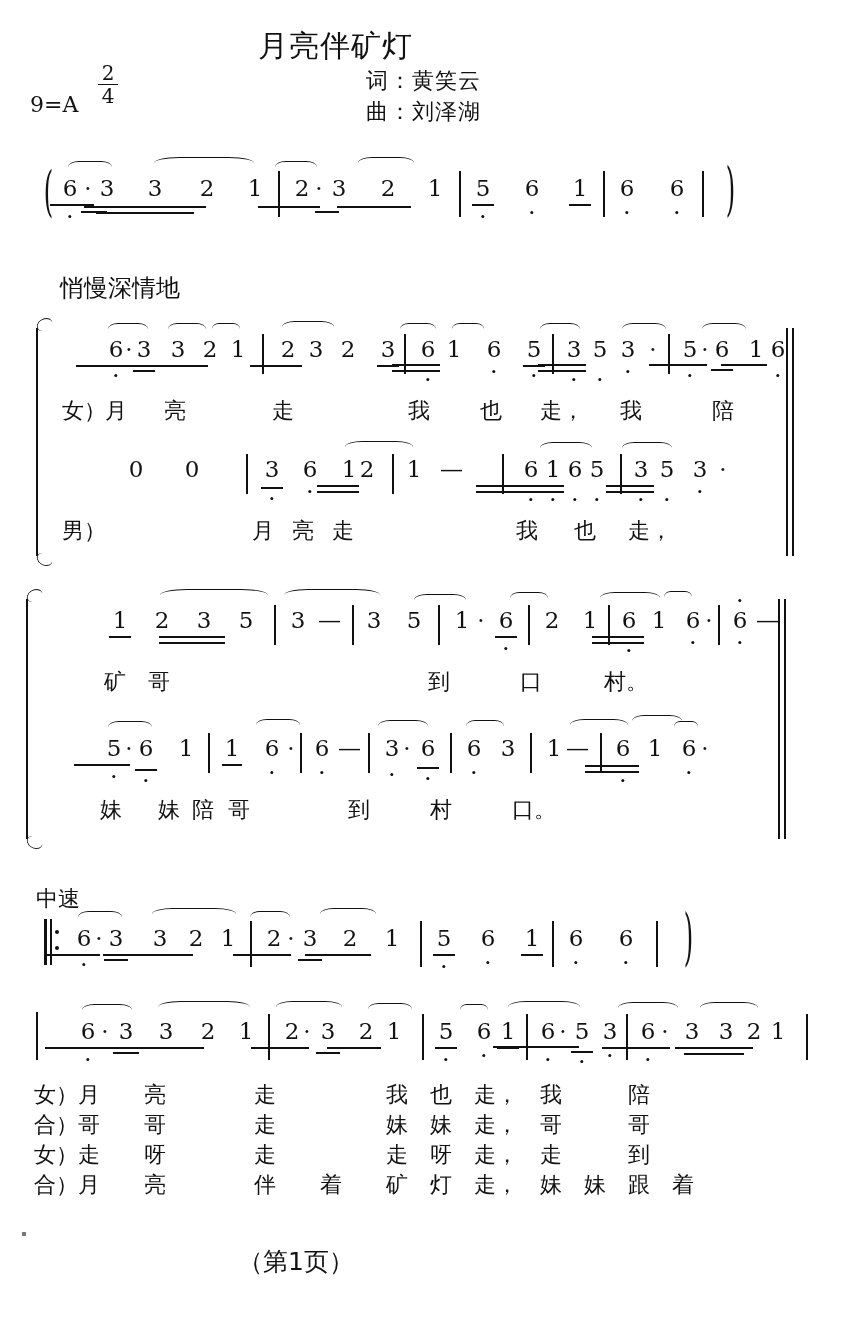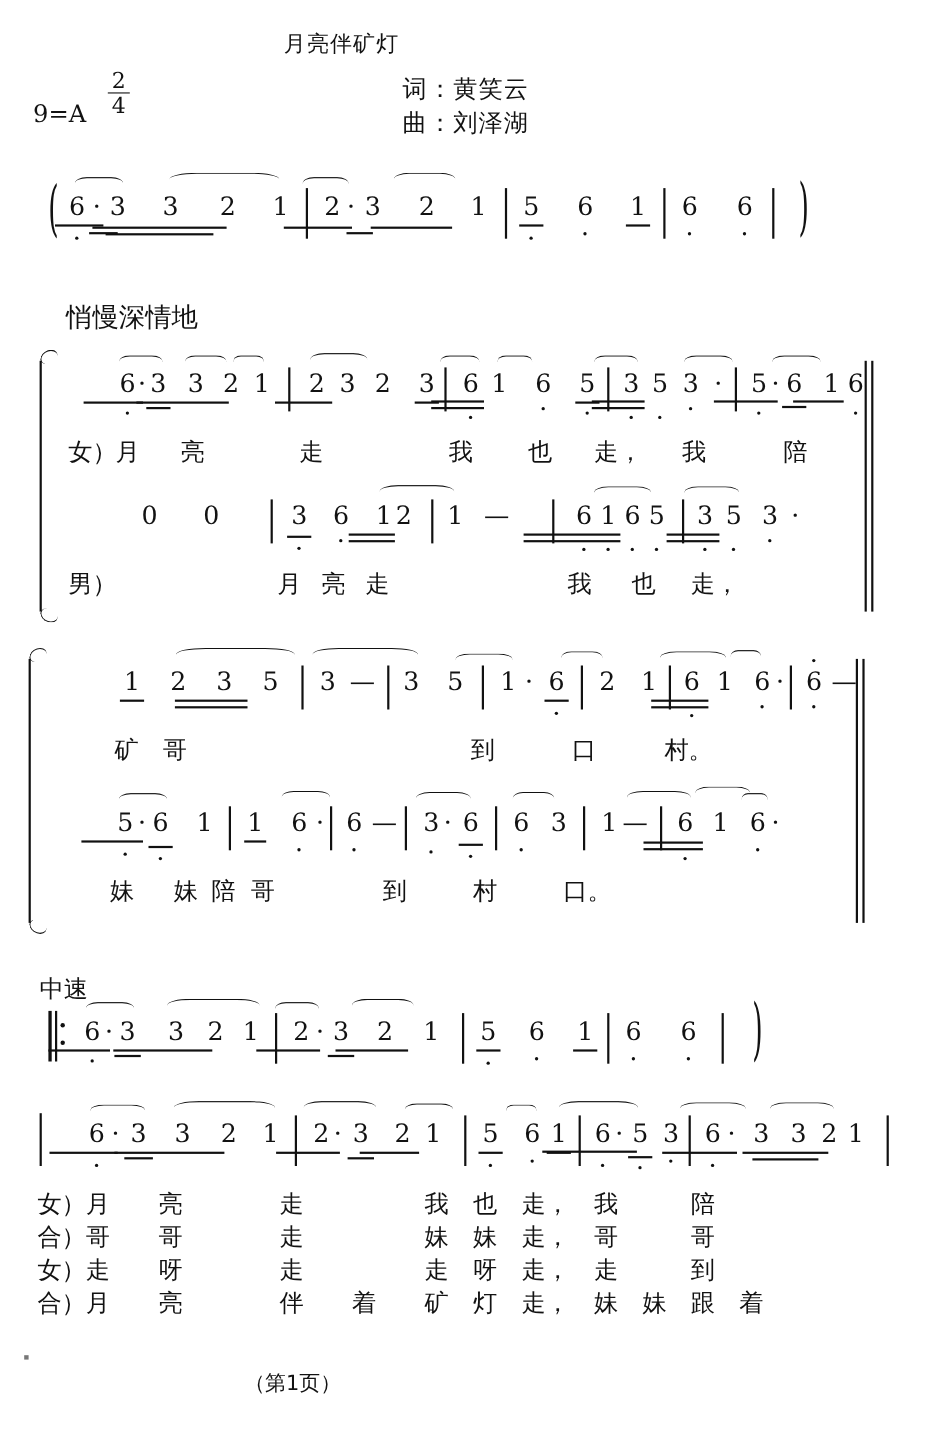--- a/index.html
+++ b/index.html
@@ -9,21 +9,21 @@
     font-family:"DejaVu Serif","Liberation Serif",serif;
     color:#121212;
     position:relative;
     overflow:hidden;
   }
   .sheet{position:absolute;left:0;top:0;width:845px;height:1322px;}
 
   
   .title{
     position:absolute;left:258px;top:26px;
-    font-size:20px;letter-spacing:1px;
+    font-size:30px;letter-spacing:1px;
     font-family:"DejaVu Serif","Liberation Serif",serif;
   }
   .key-sig{position:absolute;left:30px;top:92px;font-size:22px;}
   .meter{
     position:absolute;left:95px;top:63px;
     width:26px;text-align:center;font-size:20px;line-height:1.0;
   }
   .meter .num{display:block;}
   .meter .bar{display:block;border-top:1.6px solid #111;width:20px;margin:1px auto 1px;}
   .meter .den{display:block;}
@@ -80,21 +80,21 @@
   .brace:after{bottom:-10px;border-bottom:1.6px solid #111;transform:skewX(18deg);}
   .dblbar{position:absolute;width:1.6px;background:#111;}
   
   .repeat{position:absolute;}
   .repeat .thick{position:absolute;left:0;top:0;width:3.2px;height:100%;background:#111;}
   .repeat .thin{position:absolute;left:6px;top:0;width:1.5px;height:100%;background:#111;}
   .repeat .rd{position:absolute;left:11px;width:4px;height:4px;border-radius:50%;background:#111;}
   
   .paren{position:absolute;font-size:44px;line-height:40px;font-family:"DejaVu Serif",serif;}
 
-  .footer{position:absolute;left:222px;top:1245px;font-size:19px;
+  .footer{position:absolute;left:238px;top:1245px;font-size:25px;
           font-family:"DejaVu Sans","Liberation Sans",sans-serif;}
   .speck{position:absolute;left:22px;top:1232px;width:4px;height:4px;background:#777;}
 </style>
 </head>
 <body>
 
 <div class="sheet">
 
   <div class="title">月亮伴矿灯</div>
 

